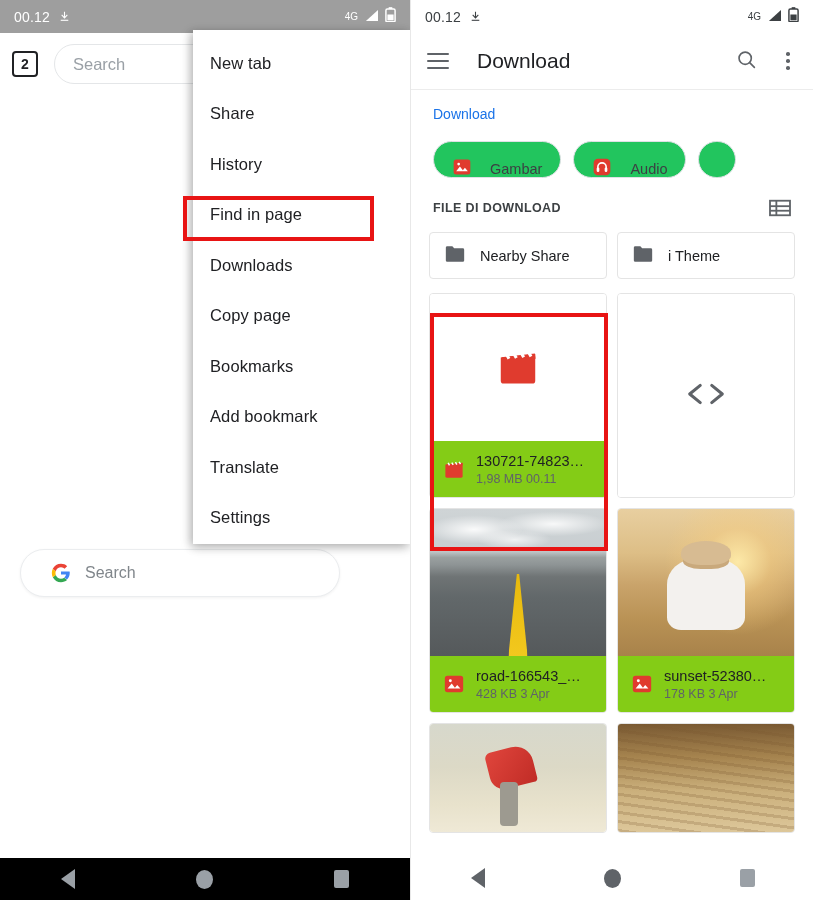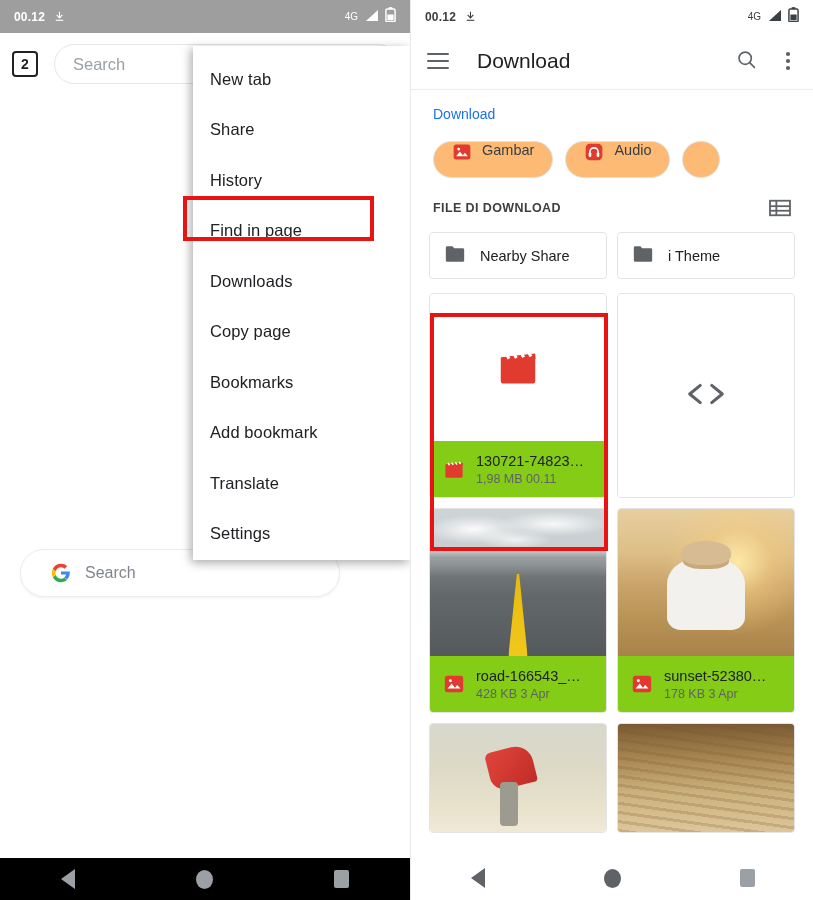--- a/index.html
+++ b/index.html
@@ -19,21 +19,21 @@
     overflow: hidden;
     flex: 0 0 410px;
   }
   .statusbar-left {
     height: 33px; width: 100%;
     background: #9e9e9e;
     display: flex; align-items: center;
     padding: 0 14px;
     color: #ffffff;
   }
-  .sb-time { font-size: 12px; font-weight: 700; letter-spacing: .2px; }
+  .sb-time { font-size: 14px; font-weight: 400; letter-spacing: .2px; }
   .sb-dl { margin-left: 8px; display: flex; align-items: center; }
   .sb-right { margin-left: auto; display: flex; align-items: center; gap: 6px; }
   .sb-4g { font-size: 10px; font-weight: 500; }
 
   .browser-toolbar {
     height: 62px; display: flex; align-items: center;
     padding: 0 12px; background: #ffffff;
   }
   .tabcount {
     width: 26px; height: 26px;
@@ -78,21 +78,21 @@
     border: 1px solid #ebedef; border-radius: 24px;
     display: flex; align-items: center; padding: 0 16px;
     background: #fff;
     box-shadow: 0 1px 3px rgba(0,0,0,.06);
   }
   .gicon { width: 20px; height: 20px; flex: 0 0 20px; }
   .gsearch span { margin-left: 14px; font-size: 16px; color: #80868b; }
 
   
   .overflow-menu {
-    position: absolute; left: 193px; top: 46px;
+    position: absolute; left: 193px; top: 30px;
     width: 217px; height: 514px;
     background: #ffffff;
     box-shadow: -3px 2px 9px rgba(0,0,0,.22), 0 4px 10px rgba(0,0,0,.14);
     z-index: 30;
     padding-top: 8px;
   }
   .menu-item {
     height: 50.5px; display: flex; align-items: center;
     padding-left: 17px;
     font-size: 16.5px; color: #202124;
@@ -155,24 +155,24 @@
 
   .breadcrumb {
     padding: 16px 22px 10px 22px;
     font-size: 14px; color: #1a73e8; font-weight: 500;
   }
   .chips {
     display: flex; gap: 12px; padding: 2px 0 0 22px;
     overflow: hidden; height: 52px; align-items: center;
   }
   .chip {
-    display: flex; align-items: flex-start; gap: 10px;
+    display: flex; align-items: flex-end; gap: 18px;
     height: 37px; padding: 0 18px;
     border: 1px solid #dfe1e5; border-radius: 19px;
-    background: #fdba74; font-size: 14.5px; color: #3c4043;
+    background: #22c55e; font-size: 14.5px; color: #3c4043;
     white-space: nowrap; flex: 0 0 auto;
   }
   .chip-ico { width: 20px; height: 20px; flex: 0 0 20px; }
 
   .section-row {
     display: flex; align-items: center;
     padding: 14px 22px 10px 22px;
   }
   .section-title {
     font-size: 12.5px; font-weight: bold; color: #3c4043;

